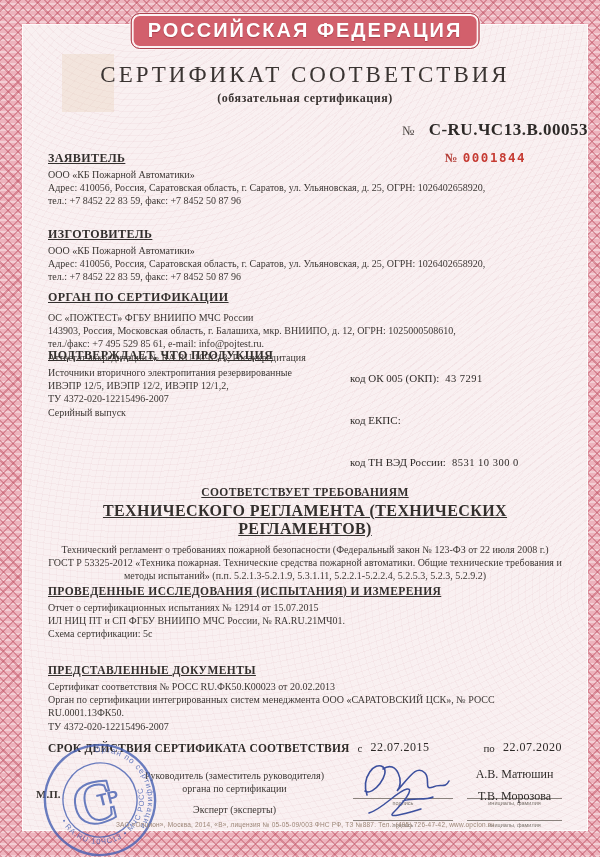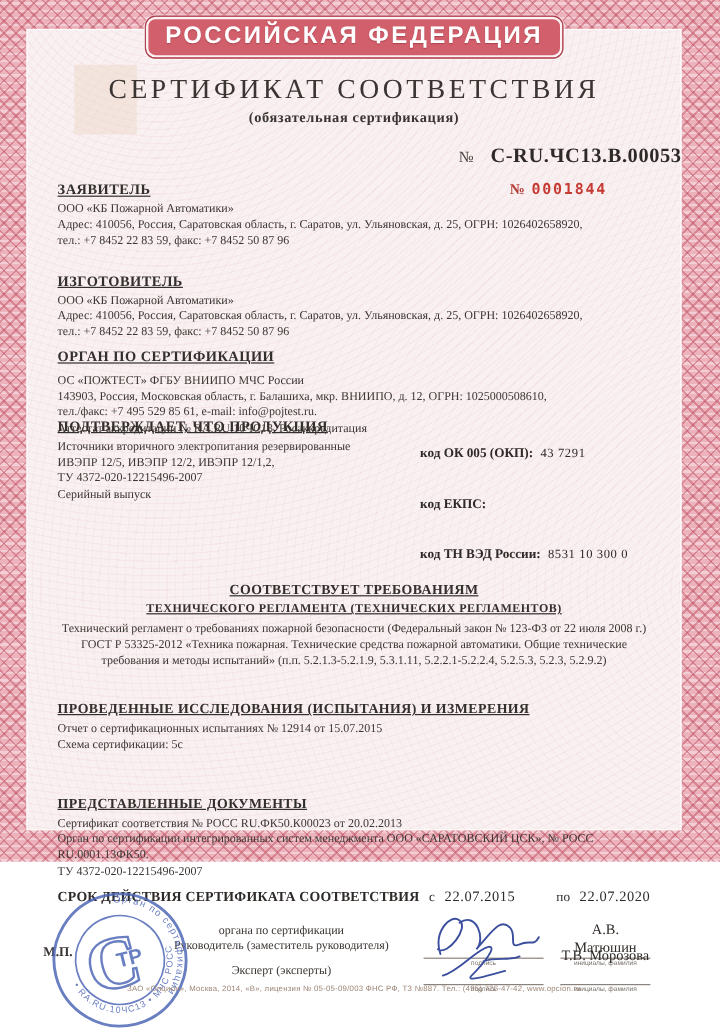--- a/index.html
+++ b/index.html
@@ -1,21 +1,21 @@
 <!DOCTYPE html>
 <html><head>
 <meta charset="utf-8">
 <style>
   * { margin:0; padding:0; box-sizing:border-box; }
   html,body { width:600px; height:857px; }
   body { font-family:"Liberation Serif", serif; background:#fff; }
 
   .page {
-    position:relative; width:600px; height:718px;
-    padding:24px 32px 26px 22px;
+    position:relative; width:600px; height:857px;
+    padding:24px 12px 26px 22px;
     background:
       repeating-linear-gradient(45deg, rgba(190,78,96,.45) 0 1.5px, rgba(190,78,96,0) 1.5px 7px),
       repeating-linear-gradient(135deg, rgba(190,78,96,.45) 0 1.5px, rgba(190,78,96,0) 1.5px 7px),
       repeating-linear-gradient(0deg, rgba(255,255,255,.35) 0 2px, rgba(255,255,255,0) 2px 6px),
       #edb3bd;
   }
   .inner {
     position:relative; width:100%; height:100%;
     background:
       repeating-radial-gradient(circle at 20% -10%, rgba(214,160,170,.10) 0 1px, transparent 1px 6px),
@@ -63,21 +63,21 @@
 
   .blank-no {
     position:absolute; top:126px; right:62px;
     font-family:"DejaVu Sans Mono", monospace; font-weight:700;
     font-size:12.5px; letter-spacing:1.5px; color:#c63b33;
   }
   .blank-no .bn-sign { font-family:"Liberation Serif", serif; color:#b5403a; margin-right:4px; }
 
   .codes { position:absolute; left:328px; top:348px; width:210px; }
   .code-row { margin-bottom:0; font-size:11px; }
-  .code-row .code-label { font-weight:700; }
+  .code-row .code-label { font-weight:400; }
   .code-row .code-value { font-size:10.5px; margin-left:6px; letter-spacing:.5px; }
   .code-row + .code-row { margin-top:30px; }
 
   .validity { display:flex; align-items:center; gap:8px; white-space:nowrap; }
   .validity .v-head { font-weight:700; font-size:11.5px; letter-spacing:.2px; }
   .validity .v-lbl { font-size:11px; }
   .validity .v-date { font-size:12px; letter-spacing:.5px; }
   .validity .gap { width:38px; }
 
   .sig-row { position:absolute; left:100px; right:26px; display:flex; align-items:flex-end; }
@@ -170,31 +170,32 @@
         <div class="code-row">
           <span class="code-label">код ЕКПС:</span><span class="code-value"></span>
         </div>
         <div class="code-row">
           <span class="code-label">код ТН ВЭД России:</span><span class="code-value">8531 10 300 0</span>
         </div>
       </div>
 
       <div class="abs" style="top:462px;text-align:center;">
         <div class="sec-head" style="font-size:11.5px;">СООТВЕТСТВУЕТ ТРЕБОВАНИЯМ</div>
-        <div class="sec-head" style="font-size:10px; margin-top:4px;">ТЕХНИЧЕСКОГО РЕГЛАМЕНТА (ТЕХНИЧЕСКИХ РЕГЛАМЕНТОВ)</div>
+        <div class="sec-head" style="font-size:16px; margin-top:4px;">ТЕХНИЧЕСКОГО РЕГЛАМЕНТА (ТЕХНИЧЕСКИХ РЕГЛАМЕНТОВ)</div>
         <div class="body-lines" style="margin-top:5px;">
           <div>Технический регламент о требованиях пожарной безопасности (Федеральный закон № 123-ФЗ от 22 июля 2008 г.)</div>
           <div>ГОСТ Р 53325-2012 «Техника пожарная. Технические средства пожарной автоматики. Общие технические требования и методы испытаний» (п.п. 5.2.1.3-5.2.1.9, 5.3.1.11, 5.2.2.1-5.2.2.4, 5.2.5.3, 5.2.3, 5.2.9.2)</div>
         </div>
       </div>
 
       <div class="abs" style="top:561px;">
         <div class="sec-head" style="font-size:11.5px;">ПРОВЕДЕННЫЕ ИССЛЕДОВАНИЯ (ИСПЫТАНИЯ) И ИЗМЕРЕНИЯ</div>
         <div class="body-lines" style="margin-top:4px;">
           <div>Отчет о сертификационных испытаниях № 12914 от 15.07.2015</div>
+          <div>ИЛ НИЦ ПТ и СП ФГБУ ВНИИПО МЧС России, № RA.RU.21МЧ01.</div>
           <div>Схема сертификации: 5с</div>
         </div>
       </div>
 
       <div class="abs" style="top:640px;">
         <div class="sec-head" style="font-size:11.5px;">ПРЕДСТАВЛЕННЫЕ ДОКУМЕНТЫ</div>
         <div class="body-lines" style="margin-top:4px;">
           <div>Сертификат соответствия № РОСС RU.ФК50.К00023 от 20.02.2013</div>
           <div>Орган по сертификации интегрированных систем менеджмента ООО «САРАТОВСКИЙ ЦСК», № РОСС RU.0001.13ФК50.</div>
           <div>ТУ 4372-020-12215496-2007</div>
@@ -205,22 +206,22 @@
         <span class="v-head">СРОК ДЕЙСТВИЯ СЕРТИФИКАТА СООТВЕТСТВИЯ</span>
         <span class="v-lbl">с</span>
         <span class="v-date">22.07.2015</span>
         <span class="gap"></span>
         <span class="v-lbl">по</span>
         <span class="v-date">22.07.2020</span>
       </div>
 
       <div class="sig-row" style="top:746px;">
         <div class="sig-label">
+          <div>Руководитель (заместитель руководителя)</div>
           <div>органа по сертификации</div>
-          <div>Руководитель (заместитель руководителя)</div>
         </div>
         <div class="sig-cell line1">
           <svg class="sig-svg" style="left:0; top:-26px;" width="100" height="44" viewBox="0 0 100 44">
             <path d="M14 38 C 8 20, 22 4, 30 10 C 38 16, 20 40, 12 34 M 30 12 C 44 2, 52 26, 44 34 C 58 18, 64 8, 72 16 C 78 22, 70 34, 80 30 C 88 26, 92 32, 96 24" fill="none" stroke="#3b4f9e" stroke-width="1.6" stroke-linecap="round"></path>
           </svg>
           <div class="sig-caption">подпись</div>
         </div>
         <div class="sig-cell line2">
           <div class="sig-name">А.В. Матюшин</div>
           <div class="sig-caption">инициалы, фамилия</div>

